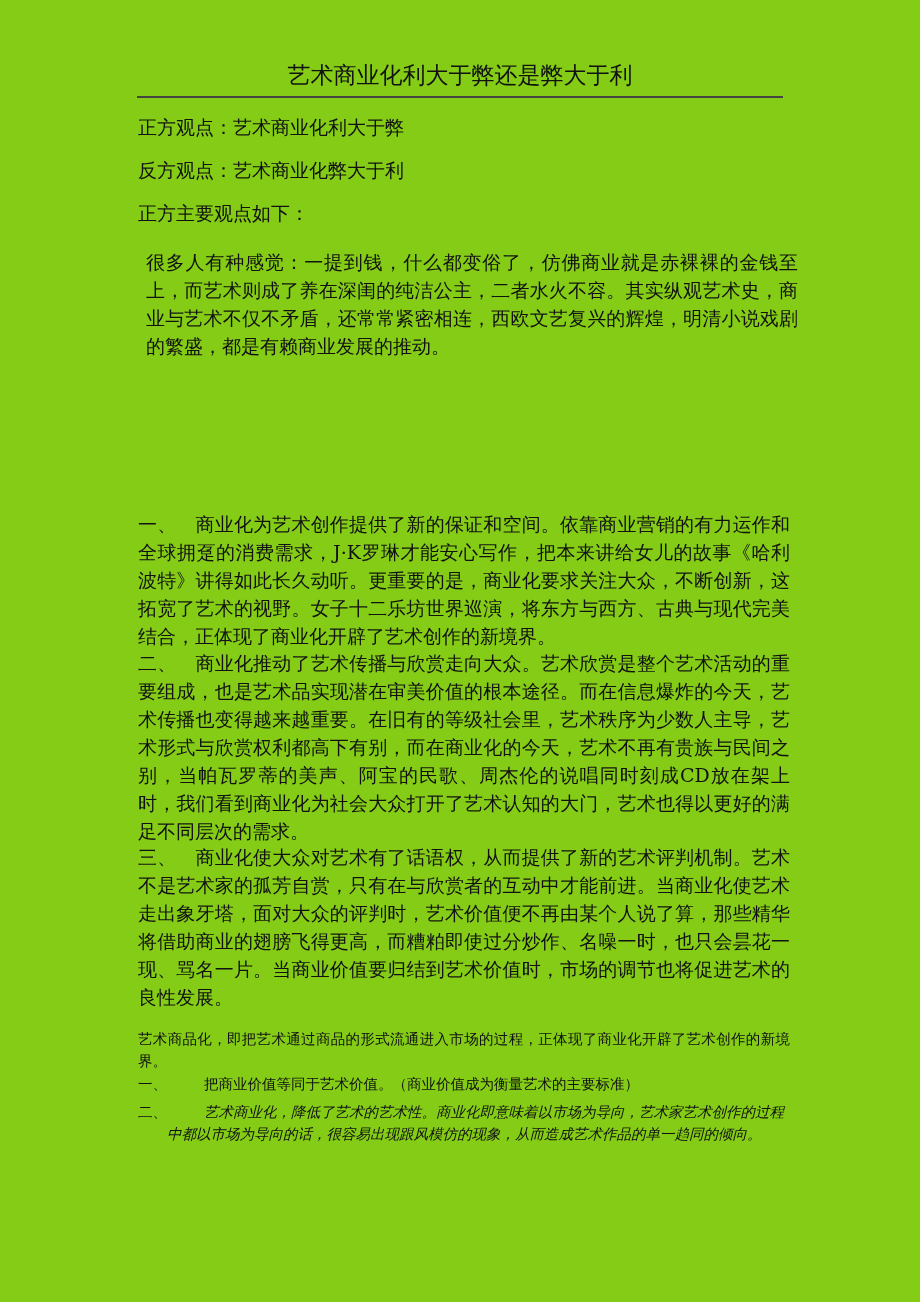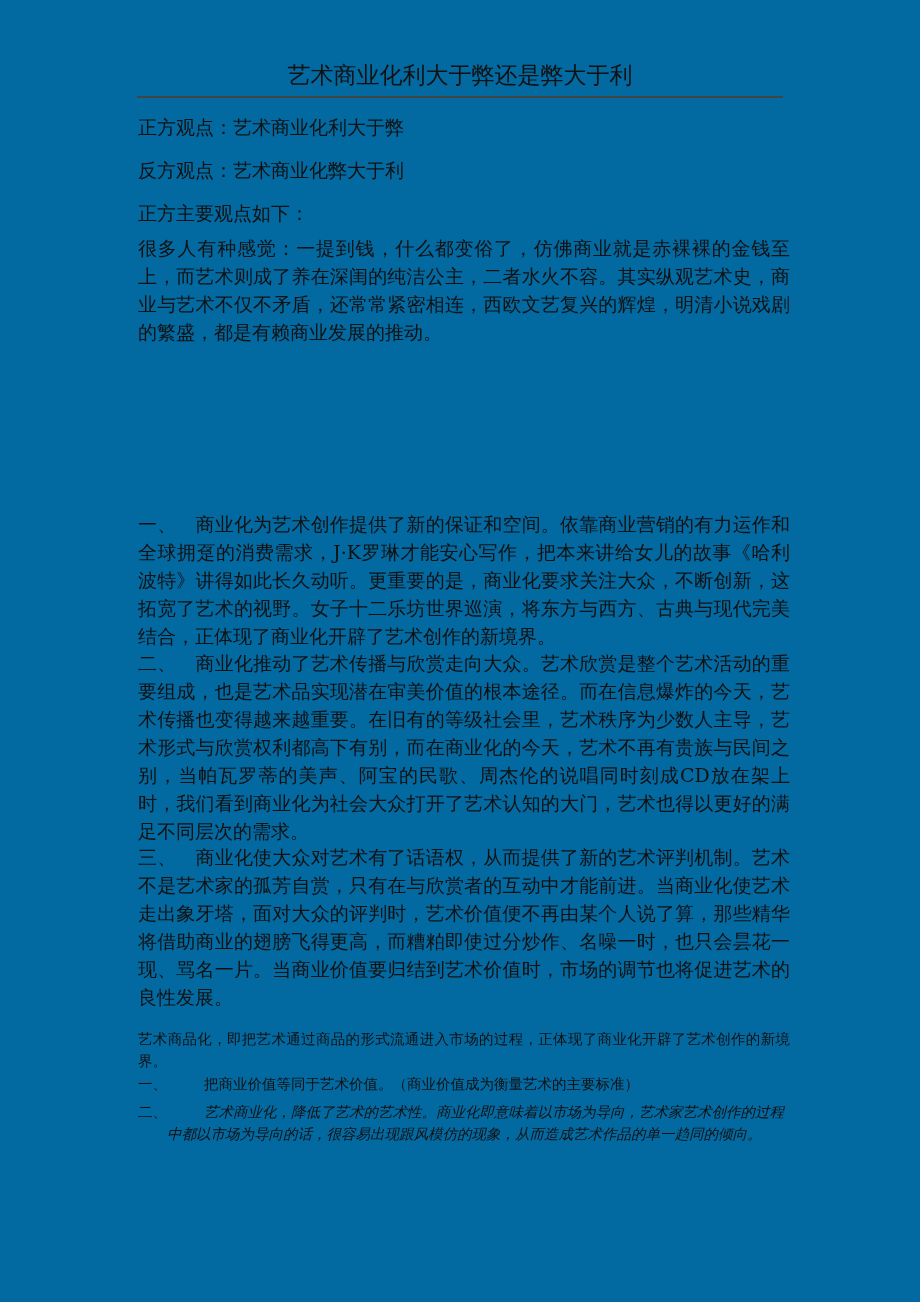--- a/index.html
+++ b/index.html
@@ -1,18 +1,18 @@
 <!DOCTYPE html>
 <html><head>
 <meta charset="utf-8">
 <style>
   html, body { margin: 0; padding: 0; background: #ffffff; }
   body { width: 920px; height: 1302px; position: relative; overflow: hidden;
          font-family: "DejaVu Serif", "Liberation Serif", serif; color: #111; }
-  .page { position: absolute; left: 0; top: 0; width: 920px; height: 1302px; background: #0369a1; }
+  .page { position: absolute; left: 0; top: 0; width: 920px; height: 1302px; background: #84cc16; }
   .title { position: absolute; left: 137px; width: 646px; top: 60px; text-align: center;
            font-size: 23px; line-height: 30px; letter-spacing: 0; color: #111; }
   .rule { position: absolute; left: 137px; width: 646px; top: 96px; height: 2px; background: #444; }
   .p { position: absolute; left: 138px; width: 652px; font-size: 19px; line-height: 28px;
        text-align: justify; text-align-last: left; }
   .small { font-size: 14.5px; line-height: 21.5px; }
   .item { position: absolute; left: 138px; width: 650px; font-size: 14.5px; line-height: 21.5px; }
   .item .num { position: absolute; left: 0; top: 0; }
   .item .body { display: block; padding-left: 66px; text-indent: 0; }
   .item.hang .body { padding-left: 29px; text-indent: 37px; font-style: italic; }
@@ -21,21 +21,21 @@
 <body>
 
 <div class="page">
   <div class="title">艺术商业化利大于弊还是弊大于利</div>
   <div class="rule"></div>
 
   <div class="p" style="top:113px;">正方观点：艺术商业化利大于弊</div>
   <div class="p" style="top:156px;">反方观点：艺术商业化弊大于利</div>
   <div class="p" style="top:199px;">正方主要观点如下：</div>
 
-  <div class="p" style="top:234px;">很多人有种感觉：一提到钱，什么都变俗了，仿佛商业就是赤裸裸的金钱至上，而艺术则成了养在深闺的纯洁公主，二者水火不容。其实纵观艺术史，商业与艺术不仅不矛盾，还常常紧密相连，西欧文艺复兴的辉煌，明清小说戏剧的繁盛，都是有赖商业发展的推动。</div>
+  <div class="p" style="top:248px;margin-left:8px;">很多人有种感觉：一提到钱，什么都变俗了，仿佛商业就是赤裸裸的金钱至上，而艺术则成了养在深闺的纯洁公主，二者水火不容。其实纵观艺术史，商业与艺术不仅不矛盾，还常常紧密相连，西欧文艺复兴的辉煌，明清小说戏剧的繁盛，都是有赖商业发展的推动。</div>
   <div class="p" style="top:510px;">一、　商业化为艺术创作提供了新的保证和空间。依靠商业营销的有力运作和全球拥趸的消费需求，J·K罗琳才能安心写作，把本来讲给女儿的故事《哈利波特》讲得如此长久动听。更重要的是，商业化要求关注大众，不断创新，这拓宽了艺术的视野。女子十二乐坊世界巡演，将东方与西方、古典与现代完美结合，正体现了商业化开辟了艺术创作的新境界。</div>
   <div class="p" style="top:649px;">二、　商业化推动了艺术传播与欣赏走向大众。艺术欣赏是整个艺术活动的重要组成，也是艺术品实现潜在审美价值的根本途径。而在信息爆炸的今天，艺术传播也变得越来越重要。在旧有的等级社会里，艺术秩序为少数人主导，艺术形式与欣赏权利都高下有别，而在商业化的今天，艺术不再有贵族与民间之别，当帕瓦罗蒂的美声、阿宝的民歌、周杰伦的说唱同时刻成CD放在架上时，我们看到商业化为社会大众打开了艺术认知的大门，艺术也得以更好的满足不同层次的需求。</div>
   <div class="p" style="top:843px;">三、　商业化使大众对艺术有了话语权，从而提供了新的艺术评判机制。艺术不是艺术家的孤芳自赏，只有在与欣赏者的互动中才能前进。当商业化使艺术走出象牙塔，面对大众的评判时，艺术价值便不再由某个人说了算，那些精华将借助商业的翅膀飞得更高，而糟粕即使过分炒作、名噪一时，也只会昙花一现、骂名一片。当商业价值要归结到艺术价值时，市场的调节也将促进艺术的良性发展。</div>
 
   <div class="p small" style="top:1029px;">艺术商品化，即把艺术通过商品的形式流通进入市场的过程，正体现了商业化开辟了艺术创作的新境界。</div>
 
   <div class="item" style="top:1074px;">
     <span class="num">一、</span>
     <span class="body">把商业价值等同于艺术价值。（商业价值成为衡量艺术的主要标准）</span>
   </div>

